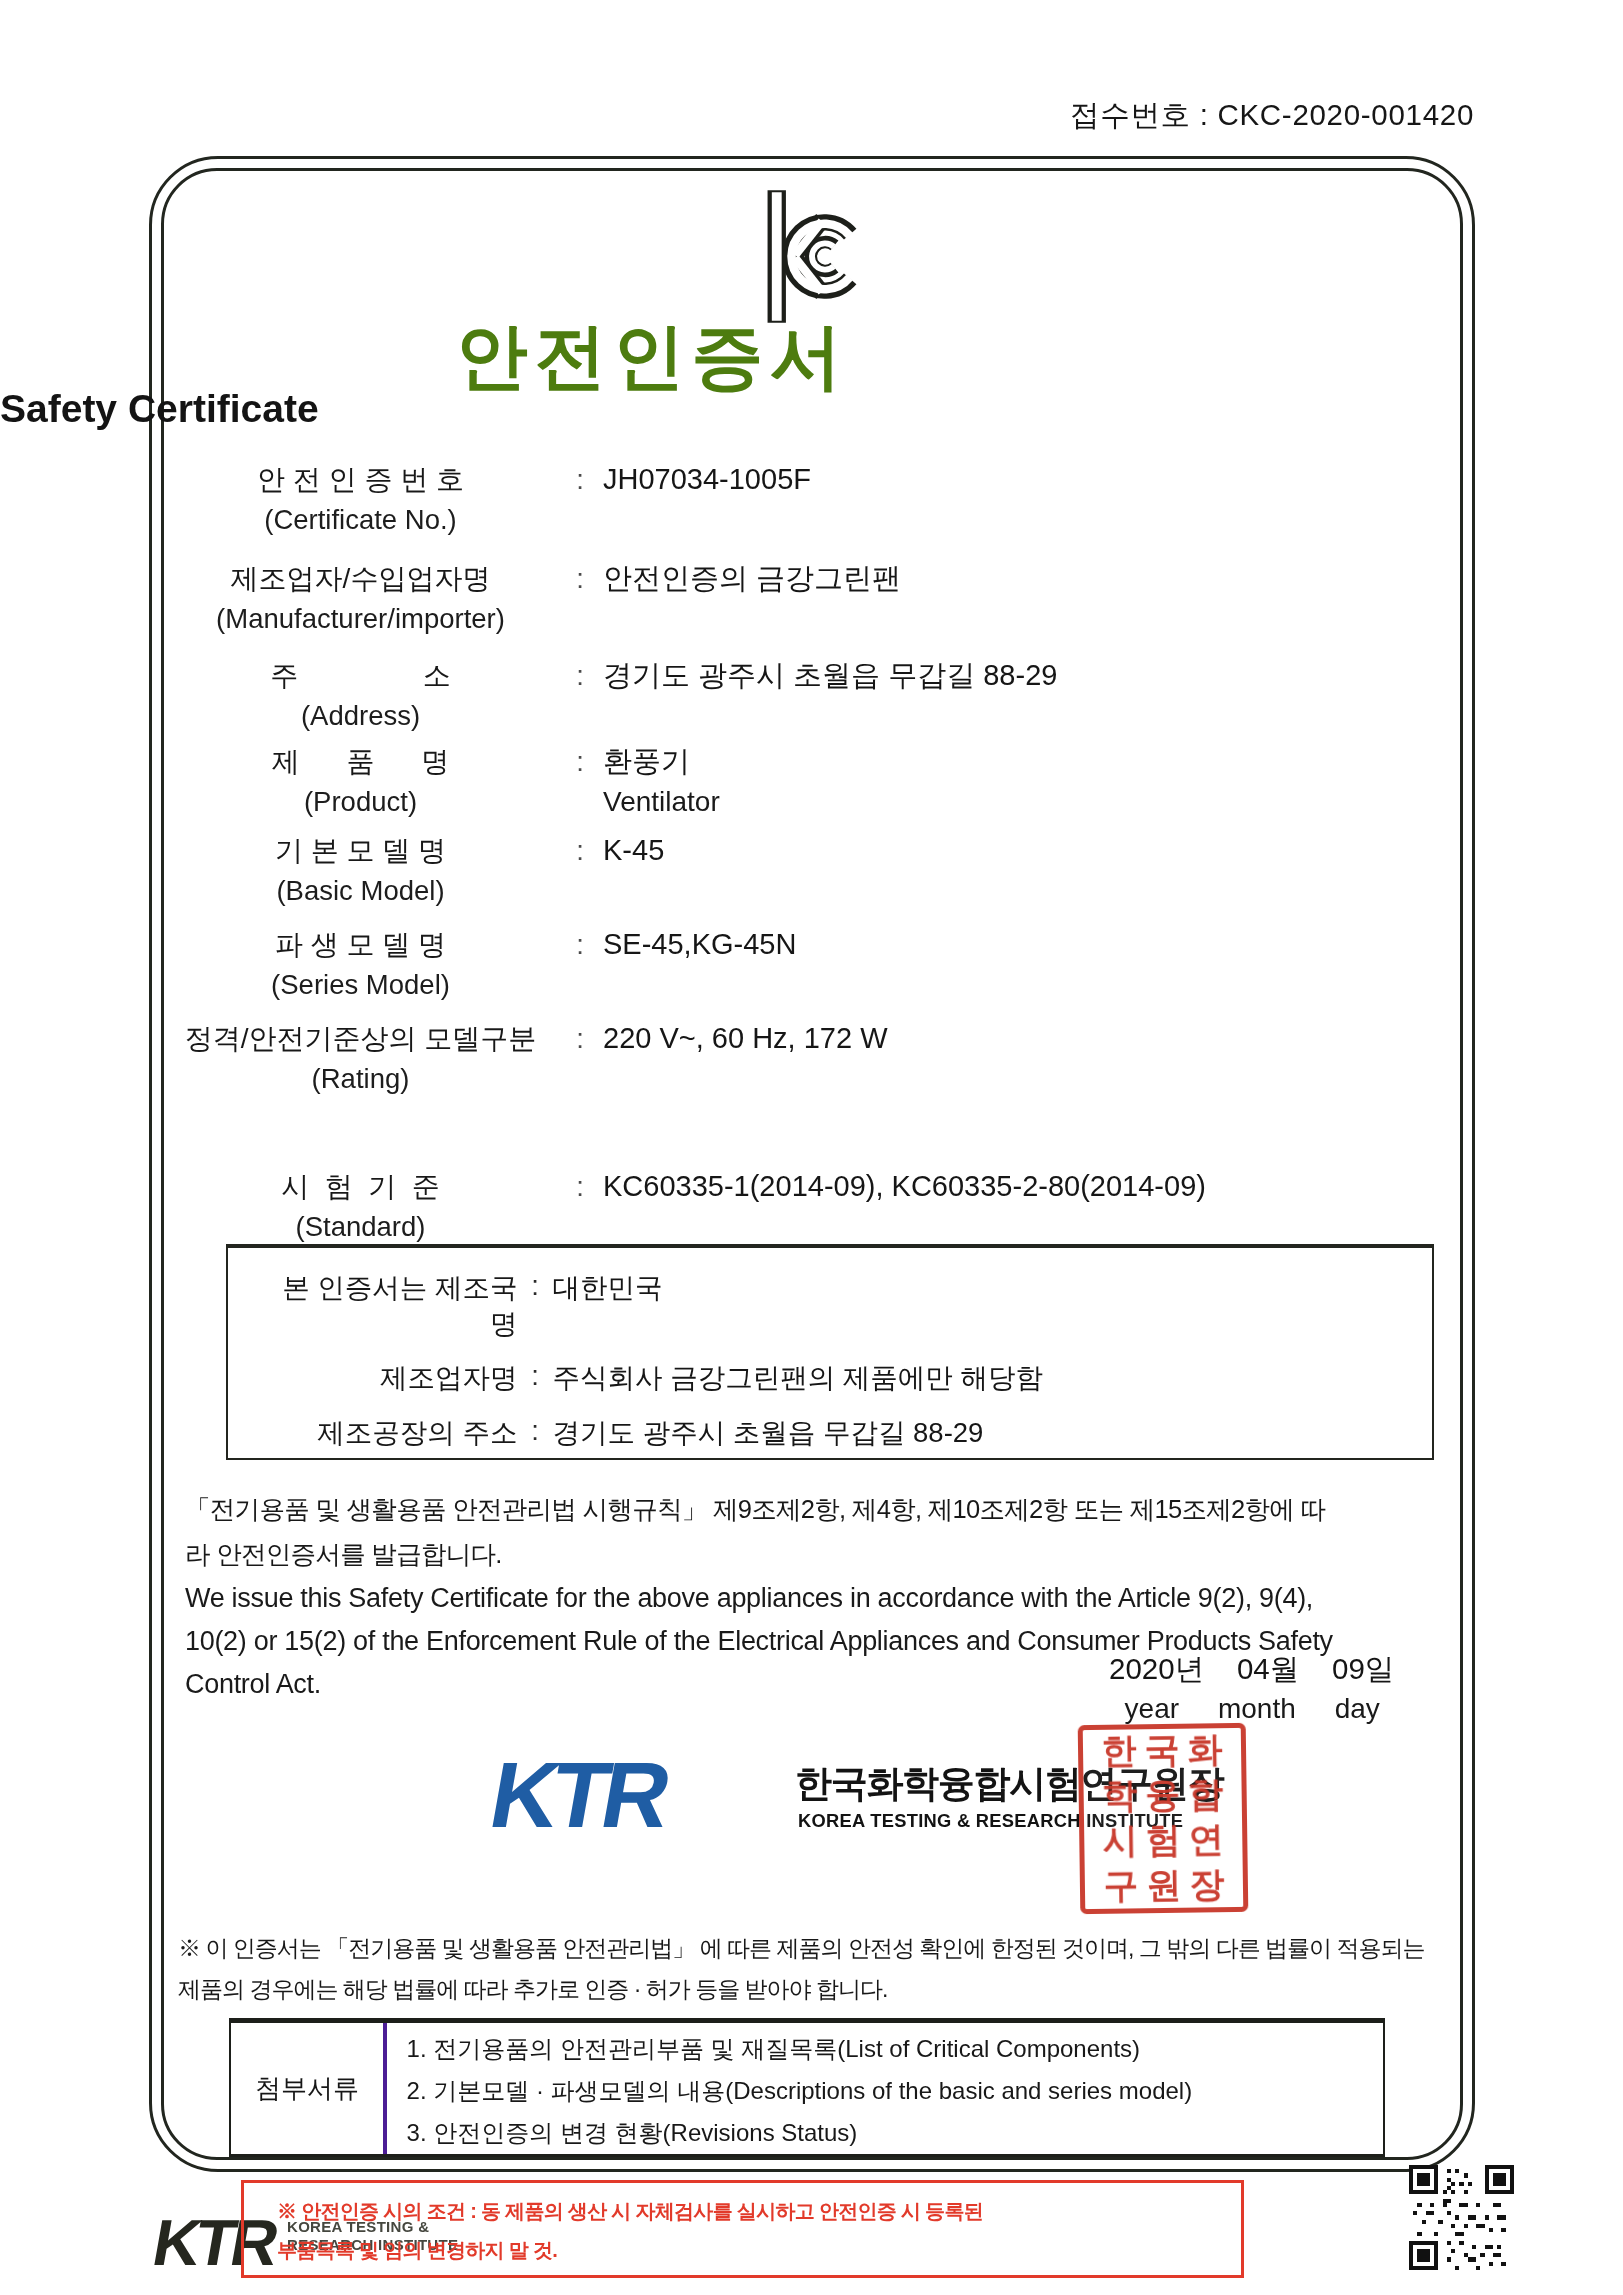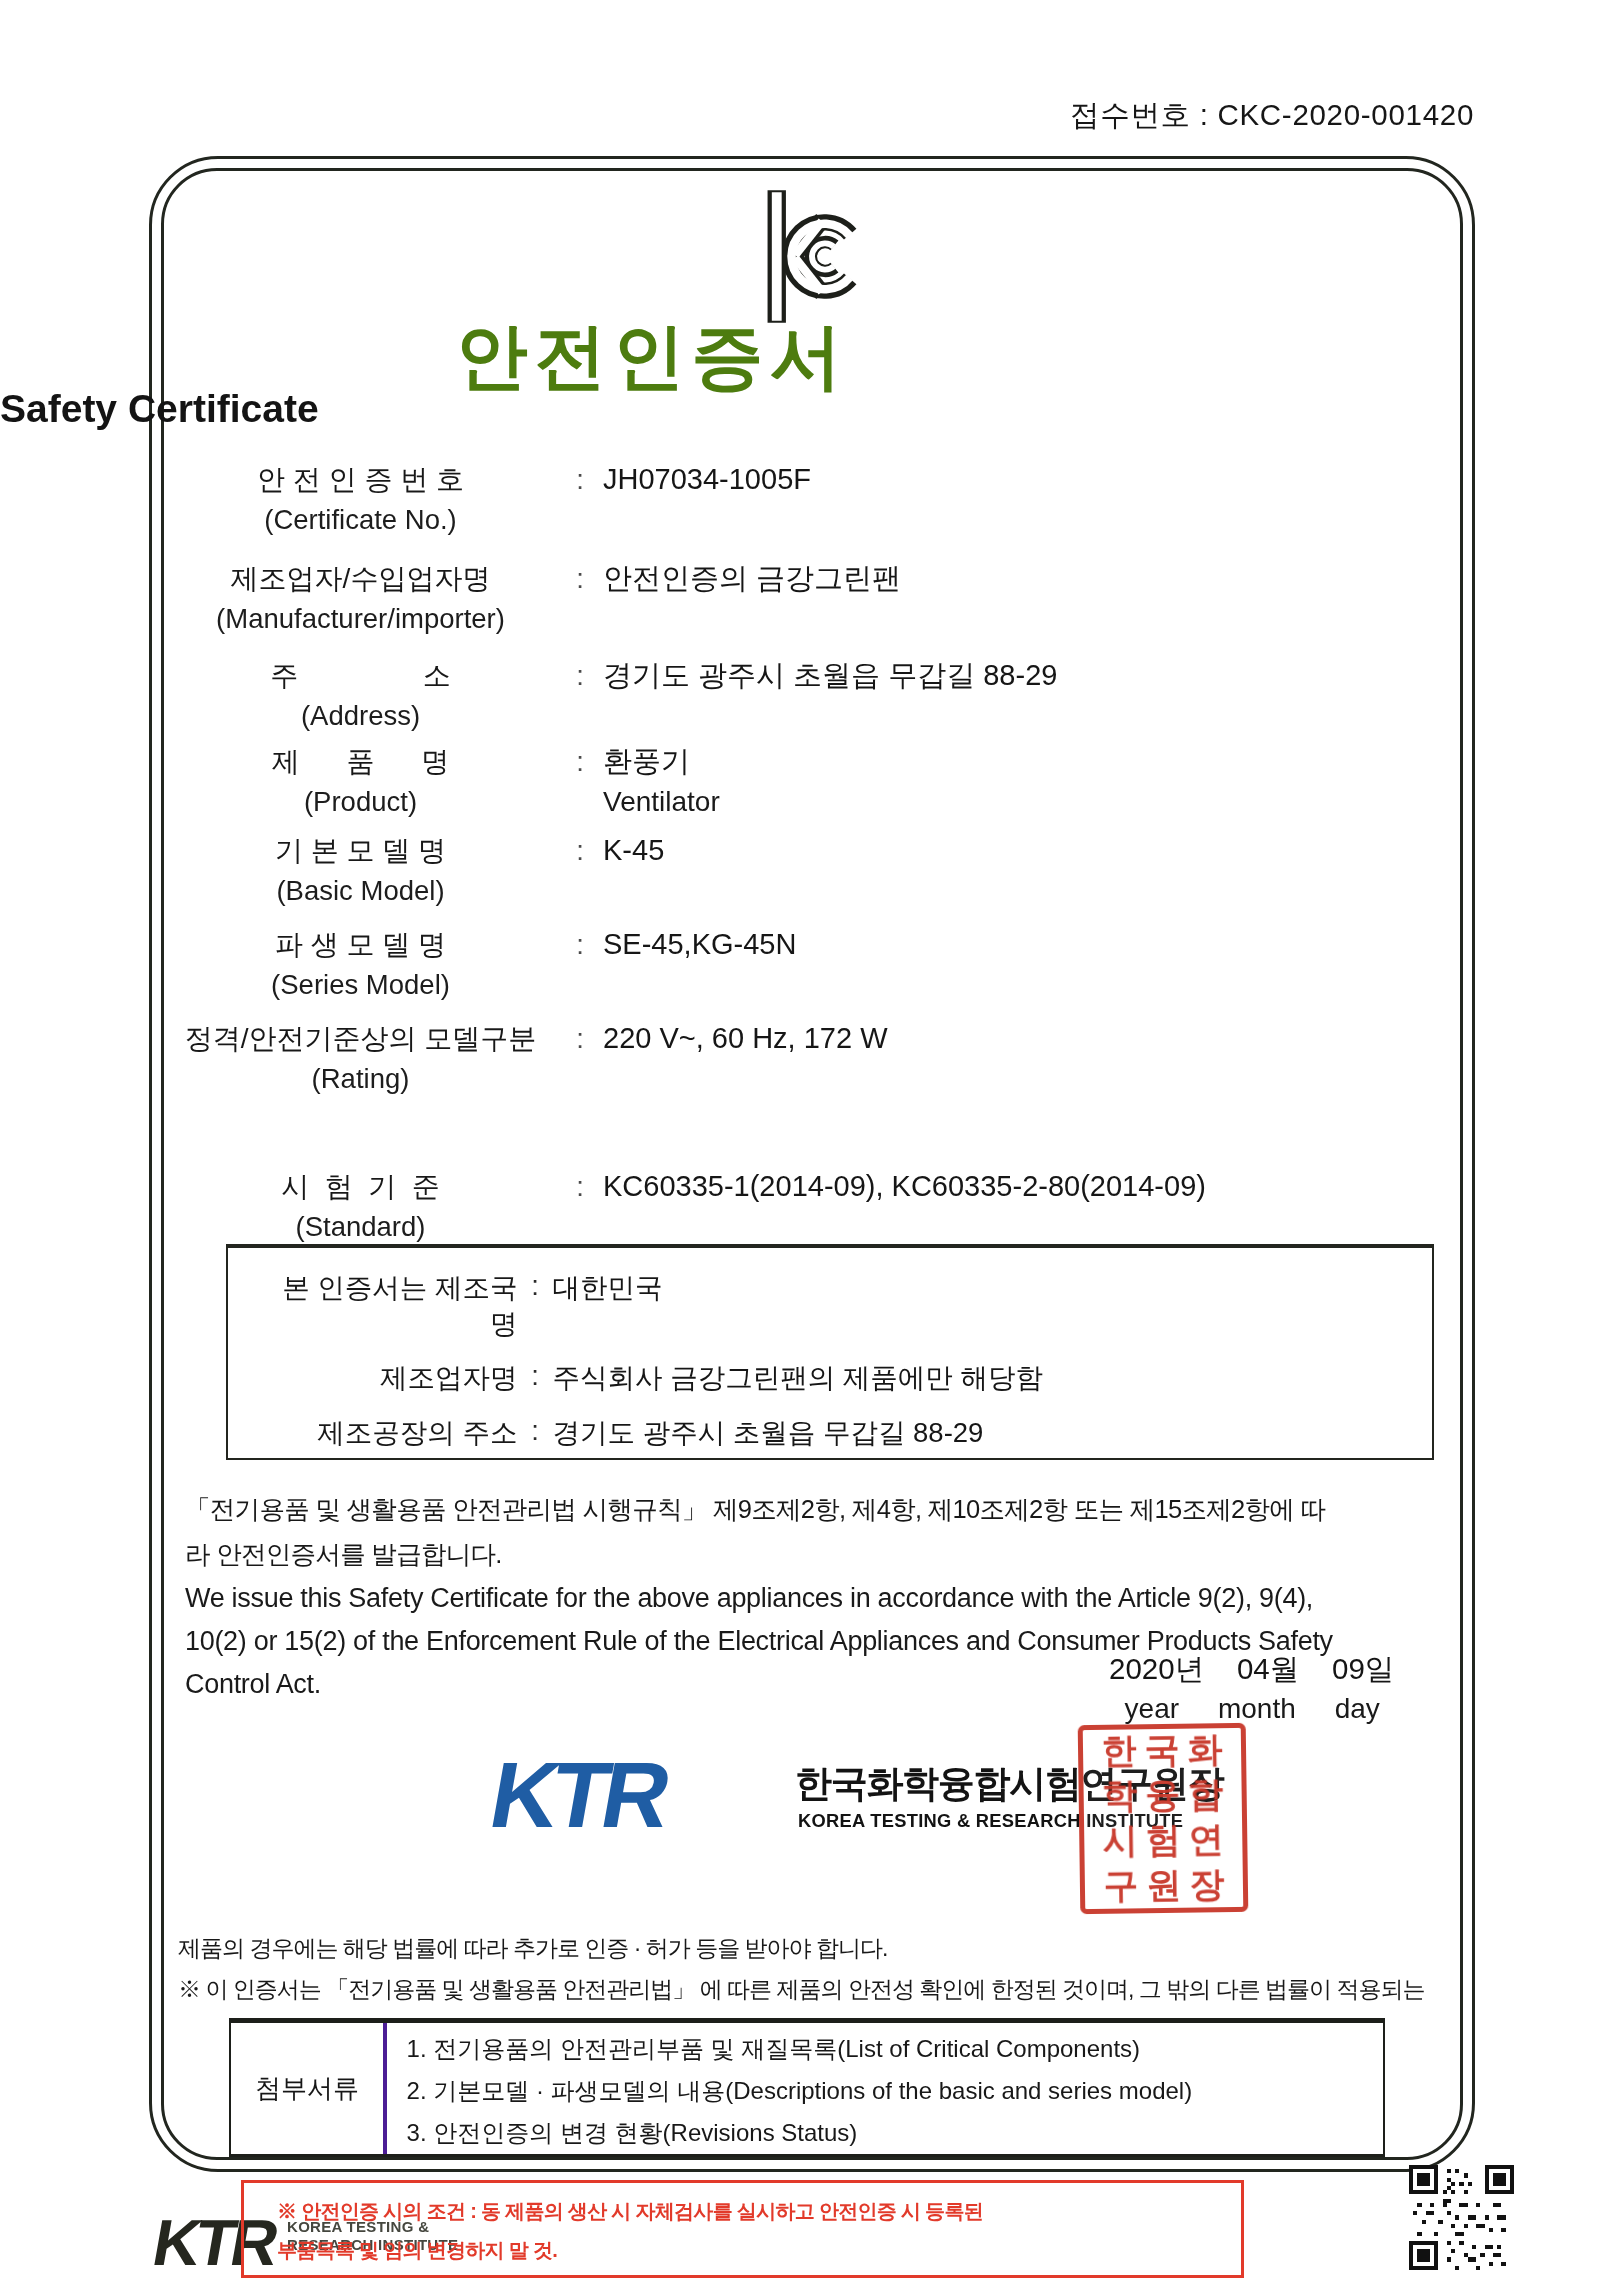--- a/index.html
+++ b/index.html
@@ -252,22 +252,22 @@
 <div class="abs inst-ko">한국화학융합시험연구원장</div>
 <div class="abs inst-en">KOREA TESTING &amp; RESEARCH INSTITUTE</div>
 <div class="abs seal">
   <div class="seal-row">한국화</div>
   <div class="seal-row">학융합</div>
   <div class="seal-row">시험연</div>
   <div class="seal-row">구원장</div>
 </div>
 
 <div class="abs note">
+  <div class="note-line">※ 이 인증서는 「전기용품 및 생활용품 안전관리법」 에 따른 제품의 안전성 확인에 한정된 것이며, 그 밖의 다른 법률이 적용되는</div>
   <div class="note-line">제품의 경우에는 해당 법률에 따라 추가로 인증 · 허가 등을 받아야 합니다.</div>
-  <div class="note-line">※ 이 인증서는 「전기용품 및 생활용품 안전관리법」 에 따른 제품의 안전성 확인에 한정된 것이며, 그 밖의 다른 법률이 적용되는</div>
 </div>
 
 <div class="abs attach-table">
   <div class="attach-left">첨부서류</div>
   <div class="attach-right">
     <div class="attach-item">1. 전기용품의 안전관리부품 및 재질목록(List of Critical Components)</div>
     <div class="attach-item">2. 기본모델 · 파생모델의 내용(Descriptions of the basic and series model)</div>
     <div class="attach-item">3. 안전인증의 변경 현황(Revisions Status)</div>
   </div>
 </div>

